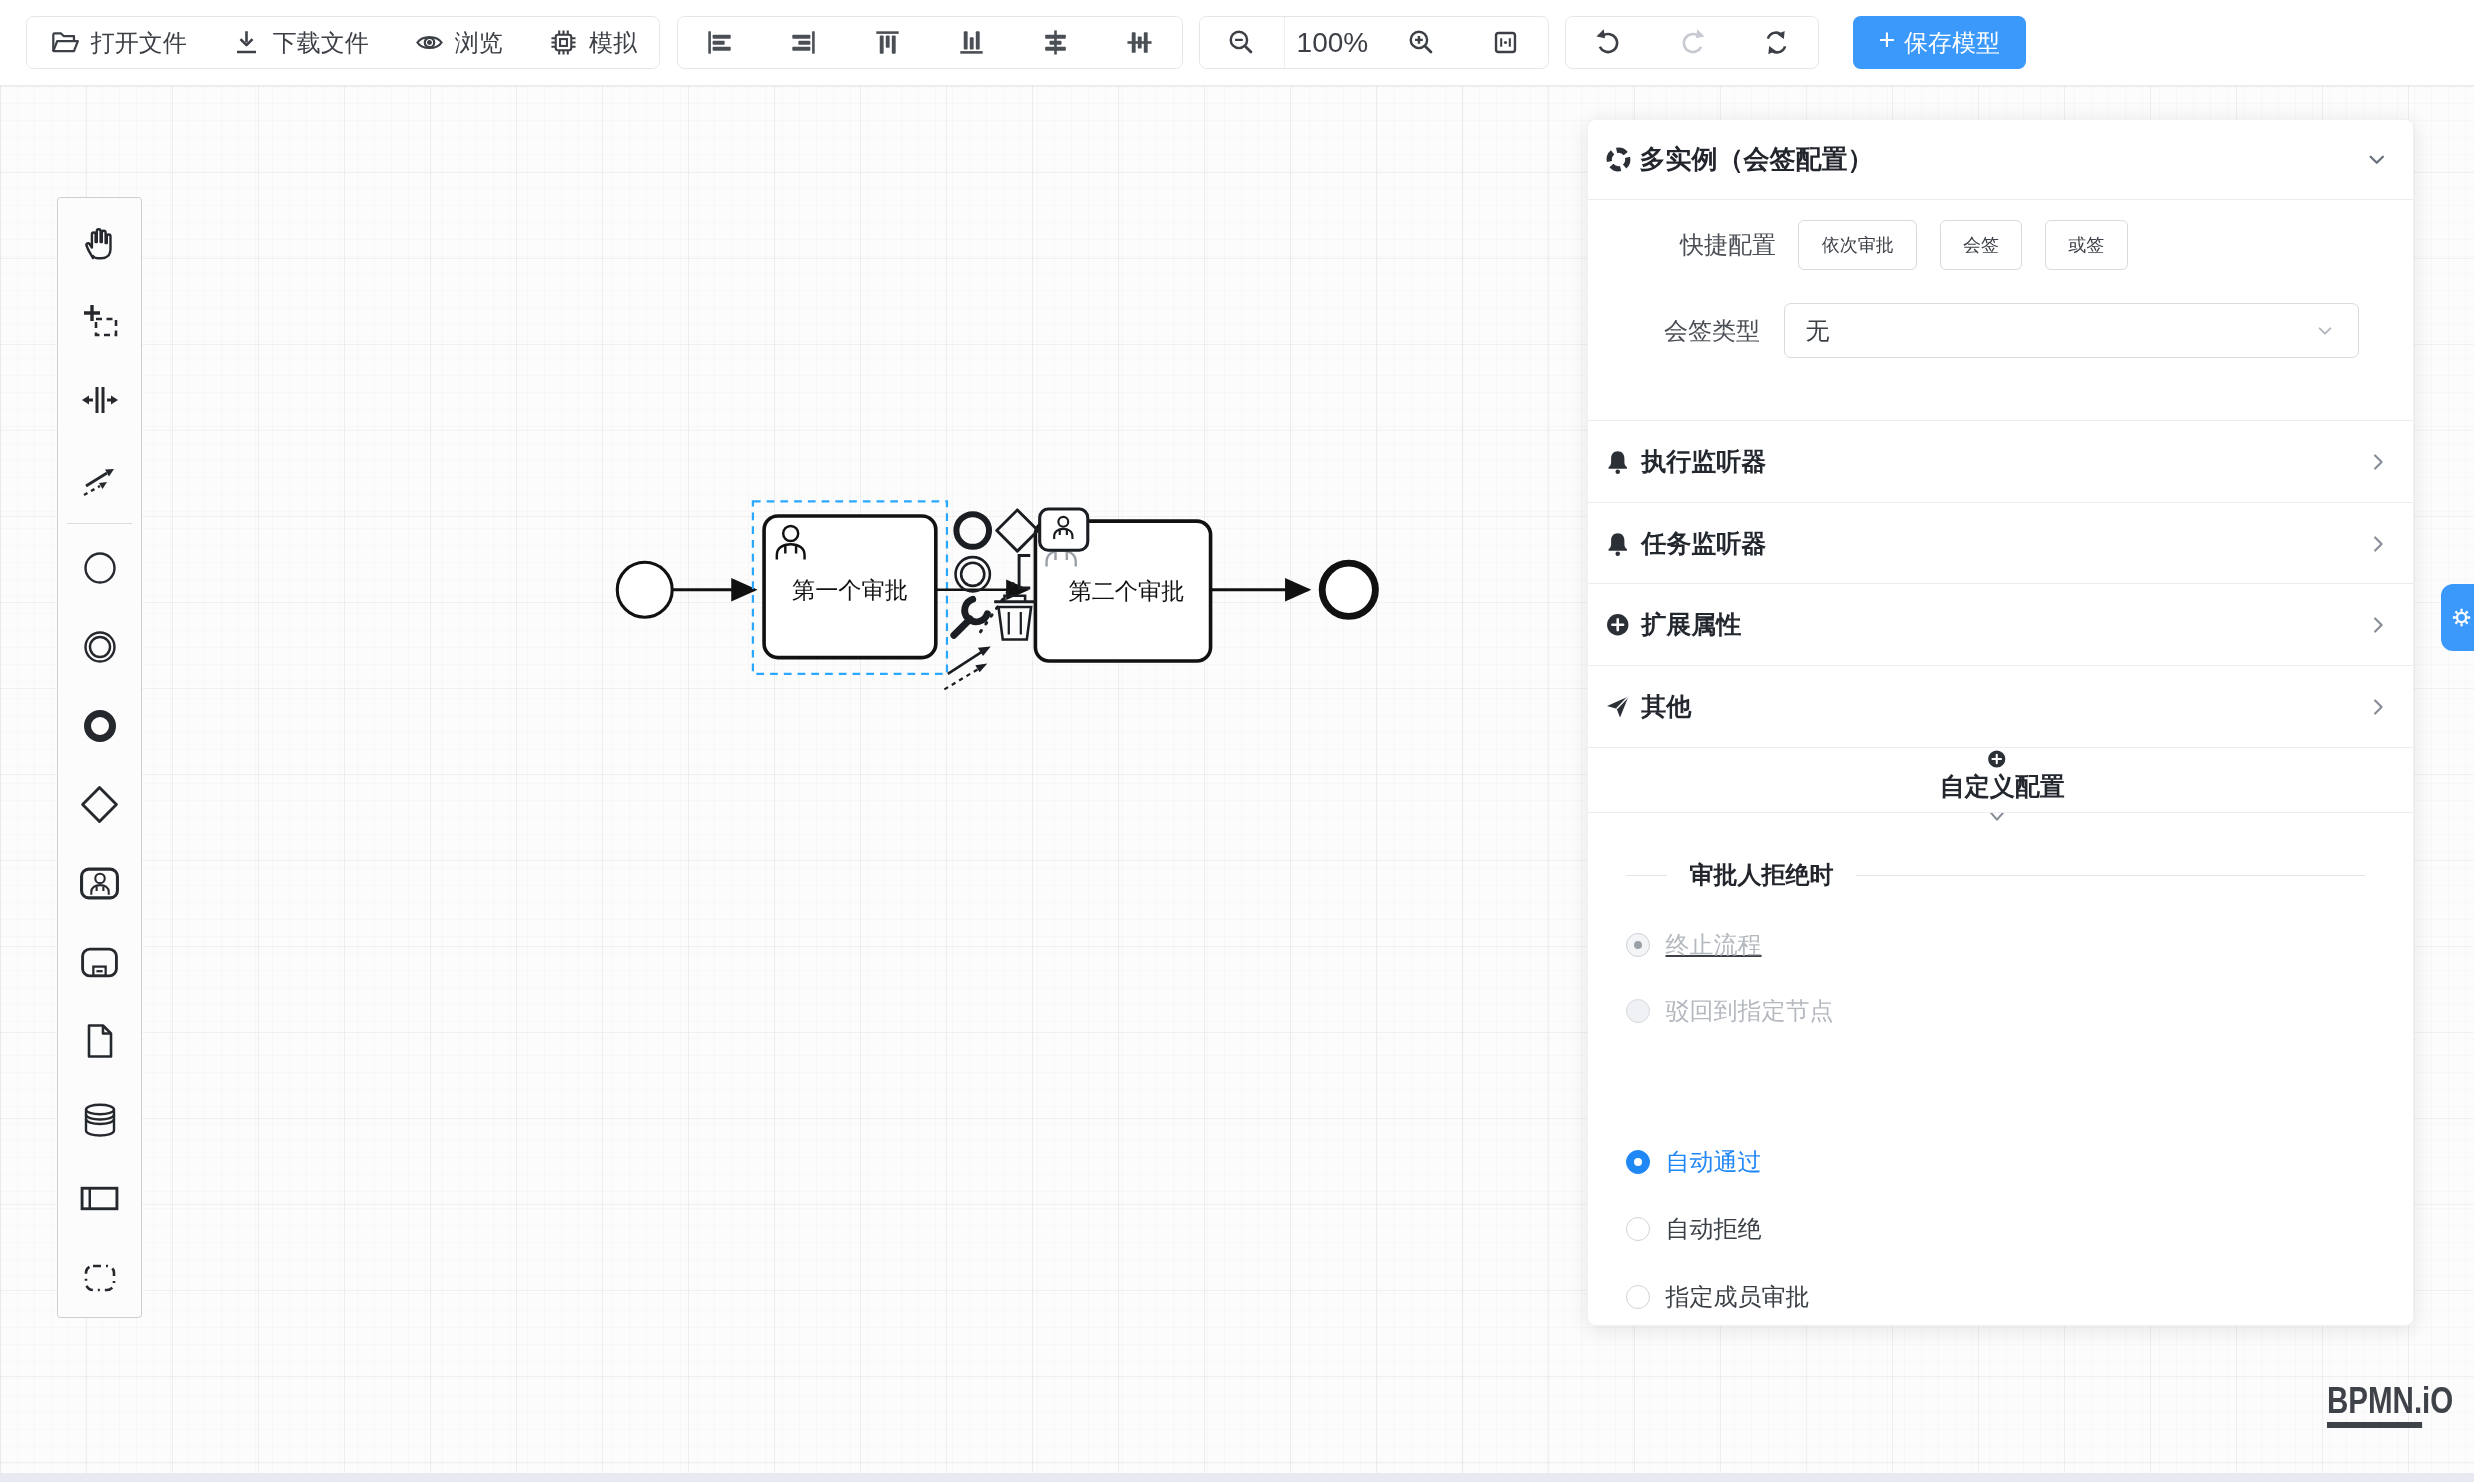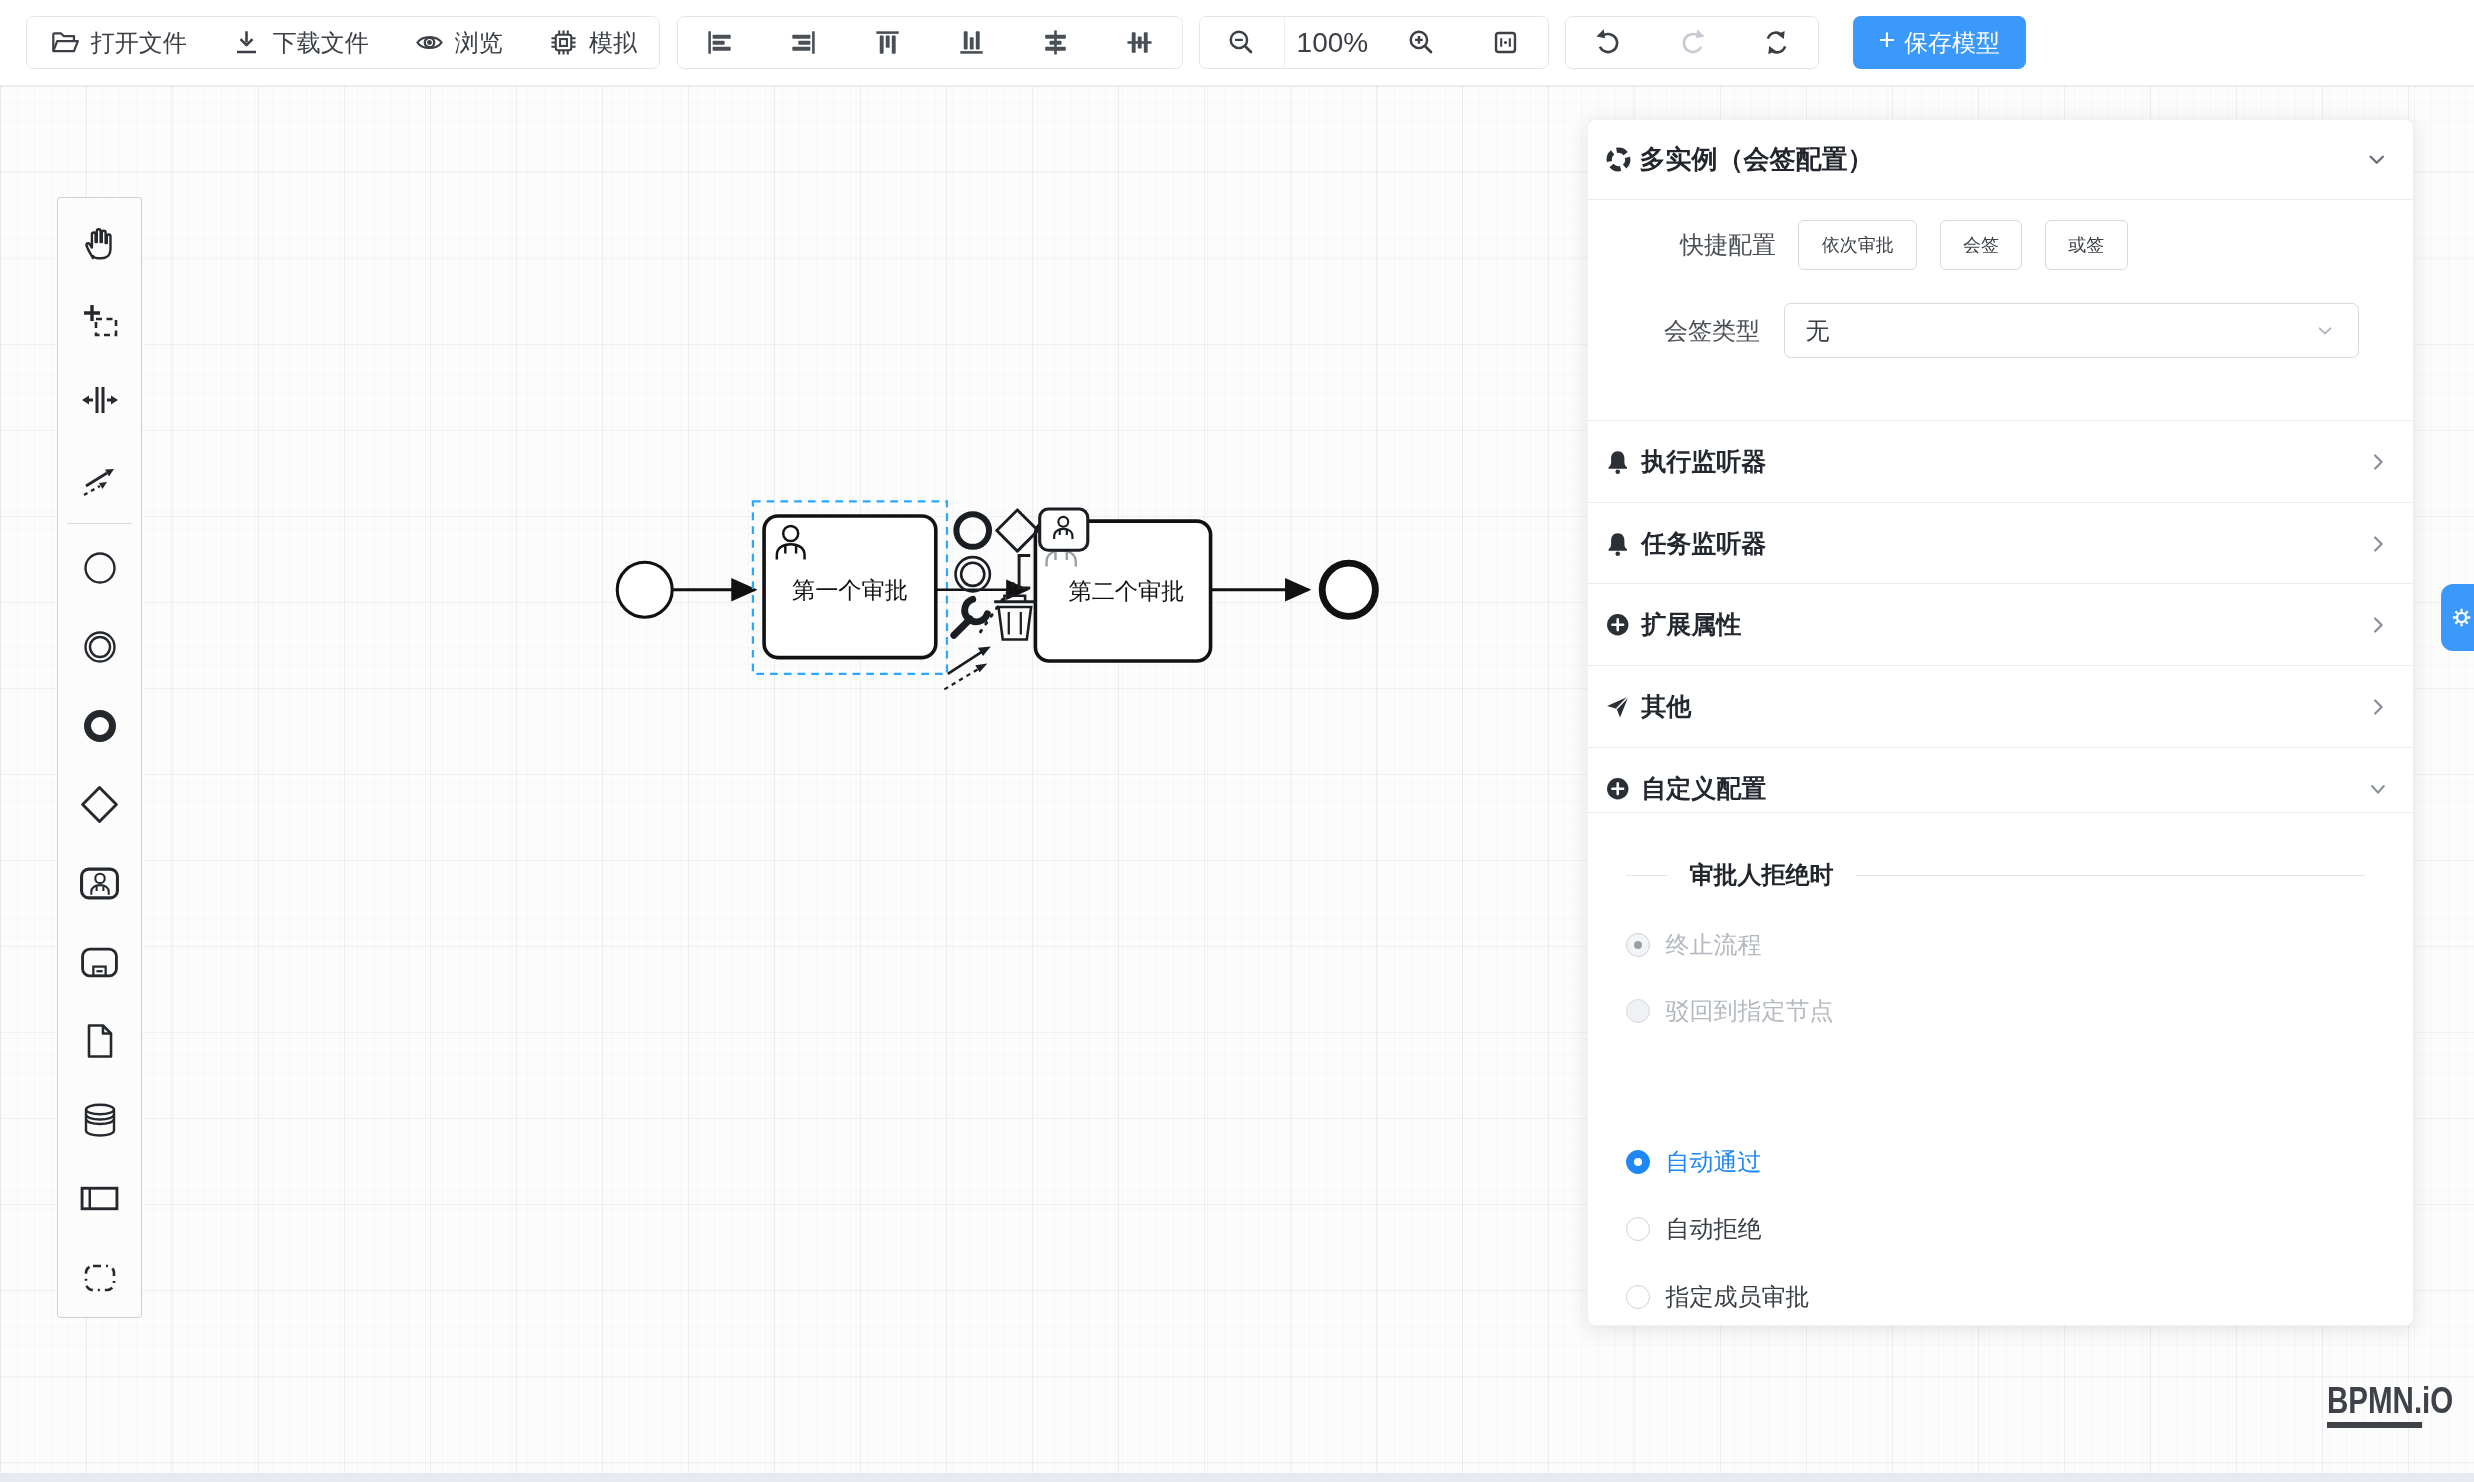--- a/index.html
+++ b/index.html
@@ -460,38 +460,38 @@
   <div class="p-abs sec-row" style="top:529px; height:82px;">
     <svg width="27.5" height="27.5" viewBox="0 0 36 36">
         <path d="M4 17 L32 4.5 L21 32 L16.5 20.5 Z" fill="#2b2f36"></path>
         <path d="M16.5 20.5 L32 4.5" stroke="#fff" stroke-width="2"></path>
       </svg>
     <span class="sec-label">其他</span>
     <svg class="chev" width="26" height="26" viewBox="0 0 36 36" fill="none" stroke="#878d97" stroke-width="3" stroke-linecap="round" stroke-linejoin="round">
         <polyline points="14,9 23,18 14,27"></polyline>
       </svg>
   </div>
-  <div class="p-abs sec-row" style="top:611px; height:82px;">
+  <div class="p-abs sec-row" style="top:611px; height:82px;flex-direction:column;">
     <svg width="27.5" height="27.5" viewBox="0 0 36 36">
         <circle cx="18" cy="18" r="14" fill="#2b2f36"></circle>
         <path d="M18 11 v14 M11 18 h14" stroke="#fff" stroke-width="3.4" stroke-linecap="round"></path>
       </svg>
     <span class="sec-label">自定义配置</span>
     <svg class="chev" width="26" height="26" viewBox="0 0 36 36" fill="none" stroke="#878d97" stroke-width="3" stroke-linecap="round" stroke-linejoin="round">
         <polyline points="10,14 18,23 26,14"></polyline>
       </svg>
   </div>
   <div class="p-divider" style="top:692px;"></div>
 
   <div class="p-abs subhead" style="top:725px; height:60px;">
     <span class="dash"></span>
     <span class="txt">审批人拒绝时</span>
     <span class="line"></span>
   </div>
-  <div class="p-abs radio-row" style="top:795px; height:60px;">
+  <div class="p-abs radio-row" style="top:795px; height:60px;text-decoration:underline;">
     <span class="radio checked-disabled"></span>
     <span class="radio-label dim">终止流程</span>
   </div>
   <div class="p-abs radio-row" style="top:861px; height:60px;">
     <span class="radio disabled"></span>
     <span class="radio-label dim">驳回到指定节点</span>
   </div>
 
   <div class="p-abs radio-row" style="top:1012px; height:60px;">
     <span class="radio checked"></span>

